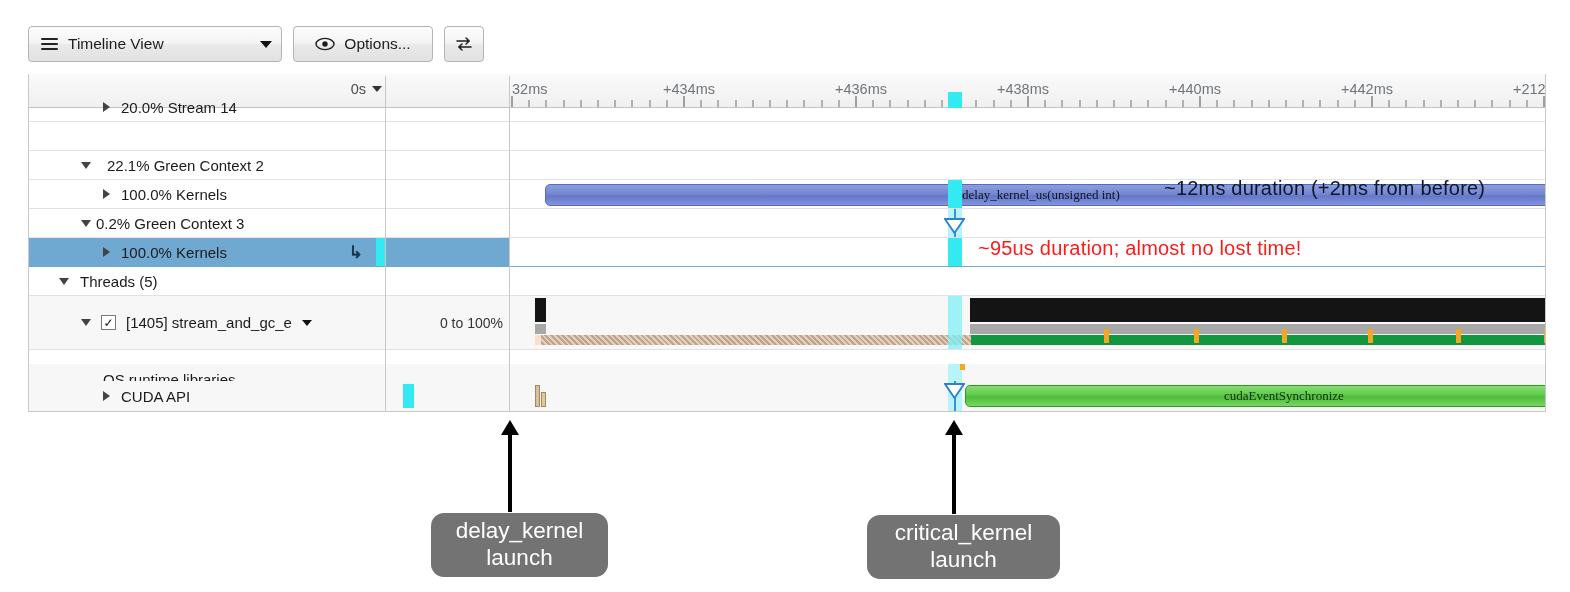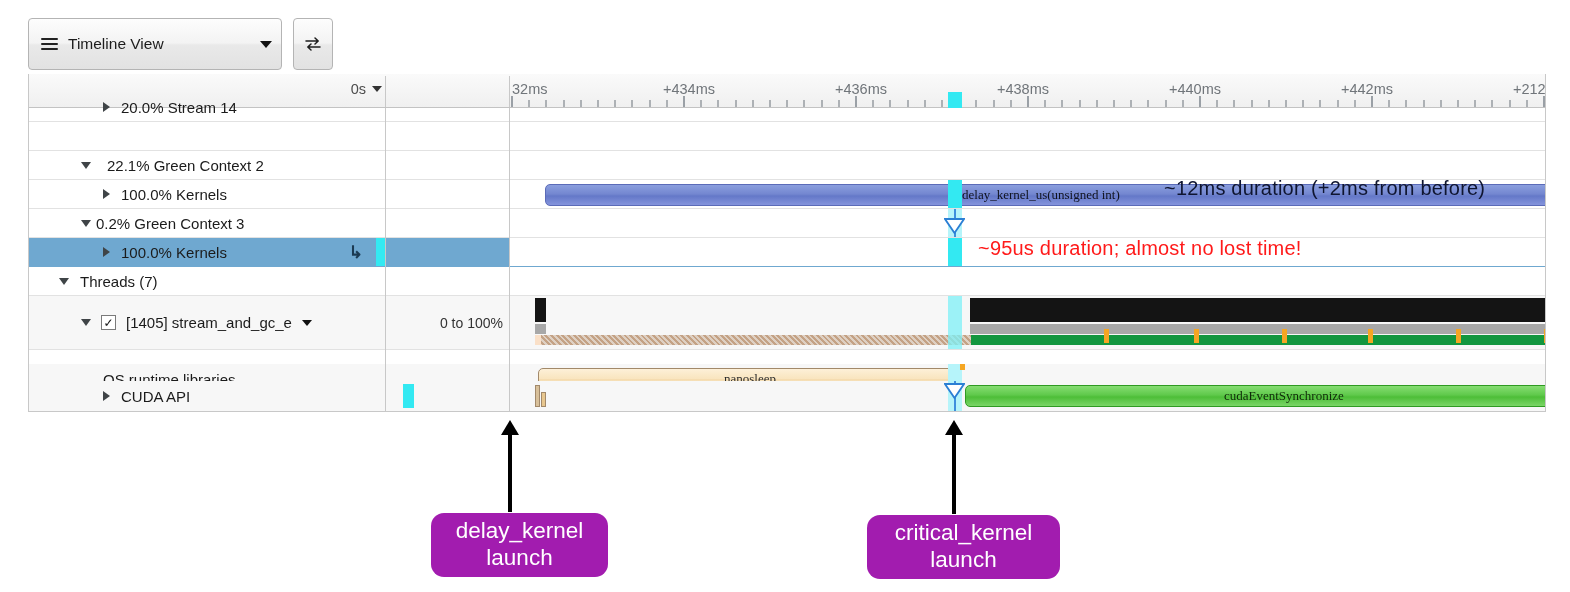--- a/index.html
+++ b/index.html
@@ -1,20 +1,20 @@
 <!DOCTYPE html>
 <html><head>
 <meta charset="utf-8">
 <style>
   html,body{margin:0;padding:0;background:#ffffff;}
   body{width:1570px;height:592px;font-family:"Liberation Sans",sans-serif;overflow:hidden;position:relative;}
 
   
   #toolbar{position:absolute;left:28px;top:25px;height:38px;display:flex;align-items:center;gap:11px;}
-  .tb-btn{height:52px;border:1px solid #b4b4b4;border-radius:4px;
+  .tb-btn{height:36px;border:1px solid #b4b4b4;border-radius:4px;
           background:linear-gradient(to bottom,#fdfdfd 0%,#f3f3f3 48%,#e9e9e9 52%,#e2e2e2 100%);
           display:flex;align-items:center;box-sizing:border-box;color:#1d1d1d;font-size:15.5px;}
   #btn-timeline-view{width:254px;padding:0 9px 0 12px;justify-content:flex-start;gap:10px;}
   #btn-options{width:140px;padding:0 10px;gap:9px;justify-content:center;}
   #btn-swap{width:40px;justify-content:center;}
   .hamburger{display:inline-flex;flex-direction:column;justify-content:center;gap:3px;width:17px;}
   .hamburger i{display:block;height:1.7px;background:#222;border-radius:1px;}
   .caret-dn{width:0;height:0;border-left:6px solid transparent;border-right:6px solid transparent;border-top:7px solid #111;}
   .tb-label{white-space:nowrap;}
   #btn-timeline-view .tb-label{flex:1;}
@@ -73,39 +73,46 @@
   .vline{position:absolute;top:0;bottom:0;width:2px;background:#3f8fdd;}
   .tri-wrap{position:absolute;}
   .tri-wrap svg{display:block;}
 
   
   .anno{position:absolute;white-space:nowrap;}
   #anno-12ms{left:1164px;top:177px;font-size:20px;color:#0f1530;letter-spacing:.2px;}
   #anno-95us{left:978px;top:237px;font-size:20px;color:#ff1a1a;letter-spacing:.2px;}
 
   
-  .callout{position:absolute;background:#a21caf;border-radius:13px;display:flex;align-items:center;
+  .callout{position:absolute;background:#737373;border-radius:13px;display:flex;align-items:center;
            justify-content:center;text-align:center;color:#ffffff;font-size:22.5px;line-height:1.18;}
   #callout-delay{left:431px;top:513px;width:177px;height:64px;}
   #callout-critical{left:867px;top:515px;width:193px;height:64px;}
   .arrow-up{position:absolute;width:4px;background:#000;}
   .arrow-head{position:absolute;width:0;height:0;border-left:9px solid transparent;border-right:9px solid transparent;border-bottom:15px solid #000;}
 </style>
 </head>
 <body>
 
 <div id="toolbar">
   <div class="tb-btn" id="btn-timeline-view">
     <span class="hamburger">
         <i></i>
         <i></i>
         <i></i>
       </span>
     <span class="tb-label">Timeline View</span>
     <span class="caret-dn"></span>
+  </div>
+  <div class="tb-btn" id="btn-options">
+    <svg width="20" height="14" viewBox="0 0 20 14">
+      <ellipse cx="10" cy="7" rx="9" ry="5.6" fill="none" stroke="#1d1d1d" stroke-width="1.4"></ellipse>
+      <circle cx="10" cy="7" r="2.7" fill="#1d1d1d"></circle>
+    </svg>
+    <span class="tb-label">Options...</span>
   </div>
   <div class="tb-btn" id="btn-swap">
     <svg width="18" height="16" viewBox="0 0 18 16">
       <path d="M2 5h12M11 2l3.2 3L11 8" fill="none" stroke="#1d1d1d" stroke-width="1.5" stroke-linecap="round" stroke-linejoin="round"></path>
       <path d="M16 11H4M7 8L3.8 11 7 14" fill="none" stroke="#1d1d1d" stroke-width="1.5" stroke-linecap="round" stroke-linejoin="round"></path>
     </svg>
   </div>
 </div>
 
 <div id="panel">
@@ -256,21 +263,21 @@
         <div class="cyan-col" style="left:-10px;width:9px;"></div>
       </div>
       <div class="track">
         <div class="cyan-col" style="left:438px;"></div>
       </div>
     </div>
 
     <div class="row" style="top:159px;height:29px">
       <div class="tree" style="padding-left:30px;gap:11px;">
         <span class="arrow-d"></span>
-        <span>Threads (7)</span>
+        <span>Threads (5)</span>
       </div>
       <div class="midcell"></div>
       <div class="track"></div>
     </div>
 
     <div class="row alt" style="top:188px;height:54px">
       <div class="tree" style="padding-left:52px;gap:10px;">
         <span class="arrow-d"></span>
         <span class="cbox">✓</span>
         <span>[1405] stream_and_gc_e</span>
@@ -300,23 +307,20 @@
         <div class="cyan-col" style="left:438px;background:#7ef0f7;opacity:.75;"></div>
       </div>
     </div>
 
     <div class="row alt" style="top:256px;height:31px">
       <div class="tree" style="padding-left:74px;">
         <span>OS runtime libraries</span>
       </div>
       <div class="midcell"></div>
       <div class="track">
-        <div class="bar bar-nanosleep" style="left:28px;top:4px;width:424px;height:22px;">
-          <span>nanosleep</span>
-        </div>
         <div class="cyan-pale" style="left:438px;"></div>
         <div class="bar-plain" style="left:450px;top:0px;width:5px;height:6px;background:#f5a623;"></div>
       </div>
     </div>
 
     <div class="row alt" style="top:273px;height:31px">
       <div class="tree" style="padding-left:74px;gap:11px;">
         <span class="arrow-r"></span>
         <span>CUDA API</span>
       </div>

